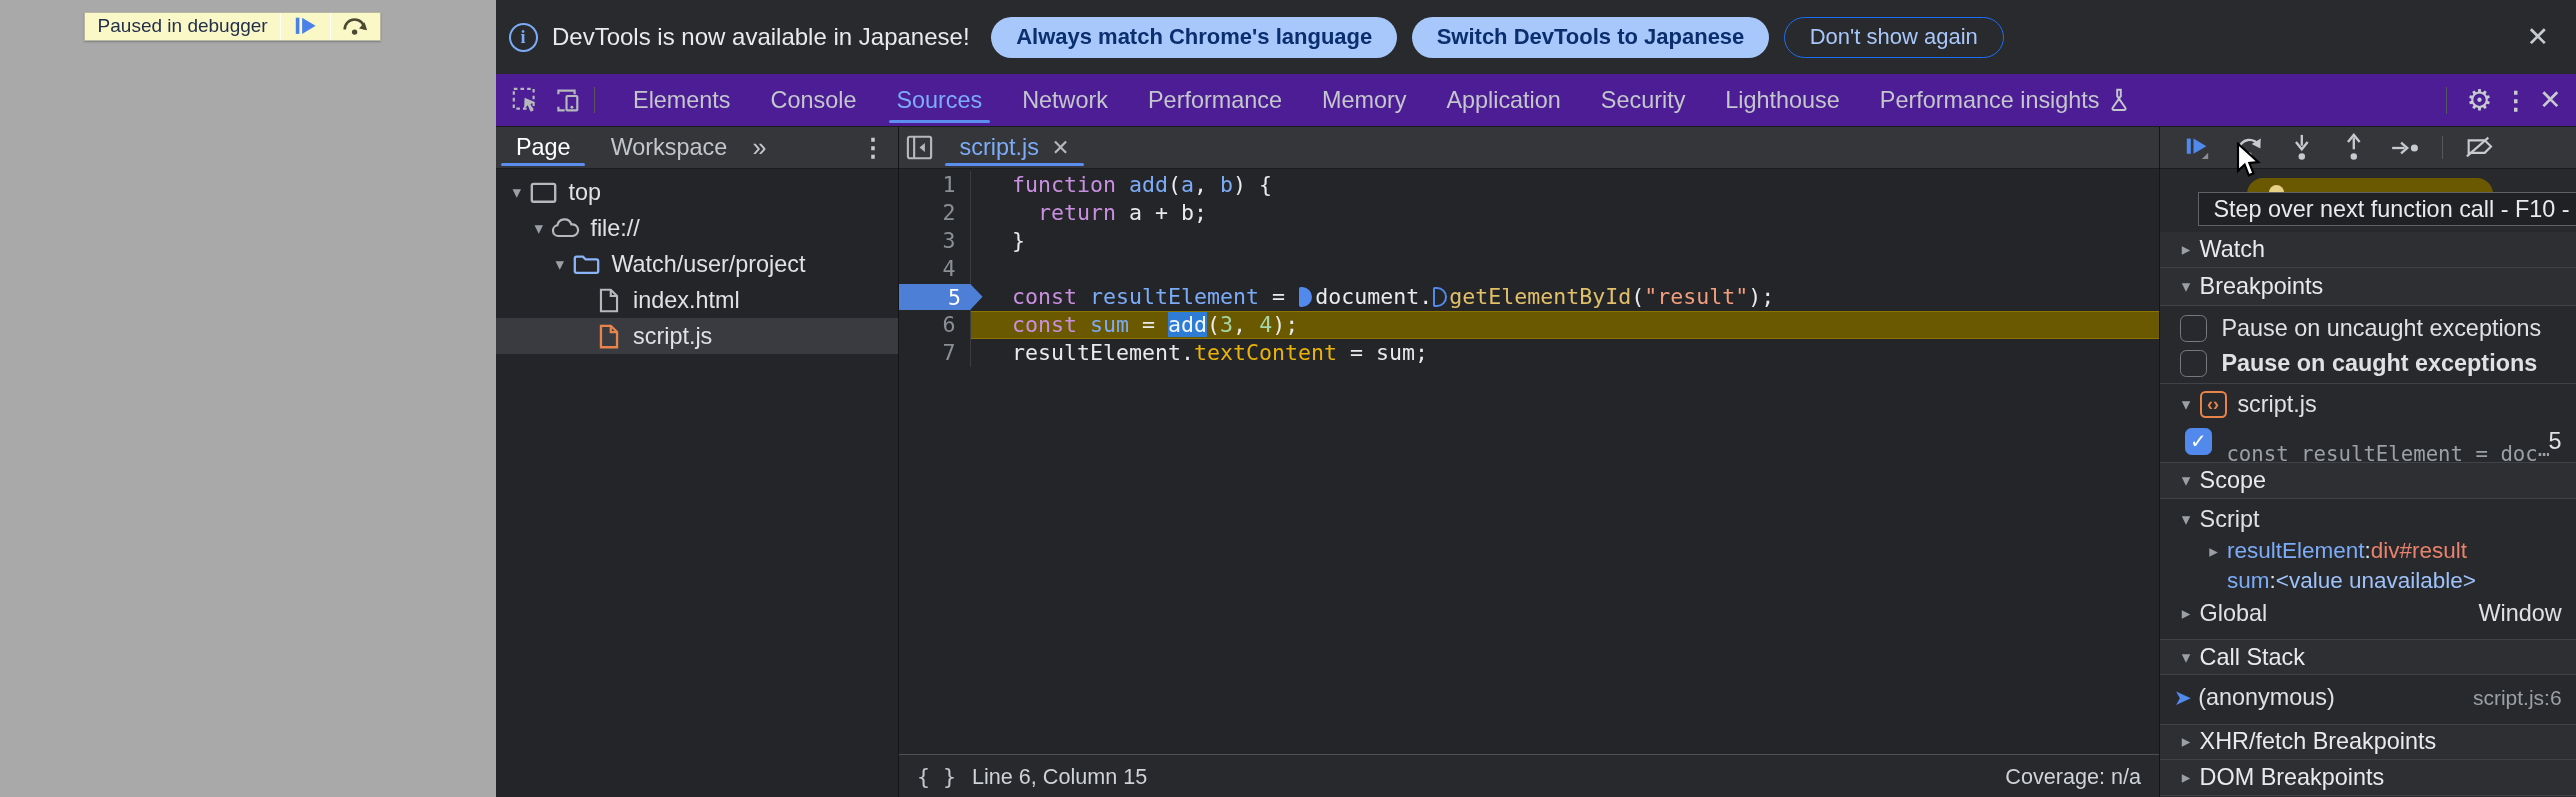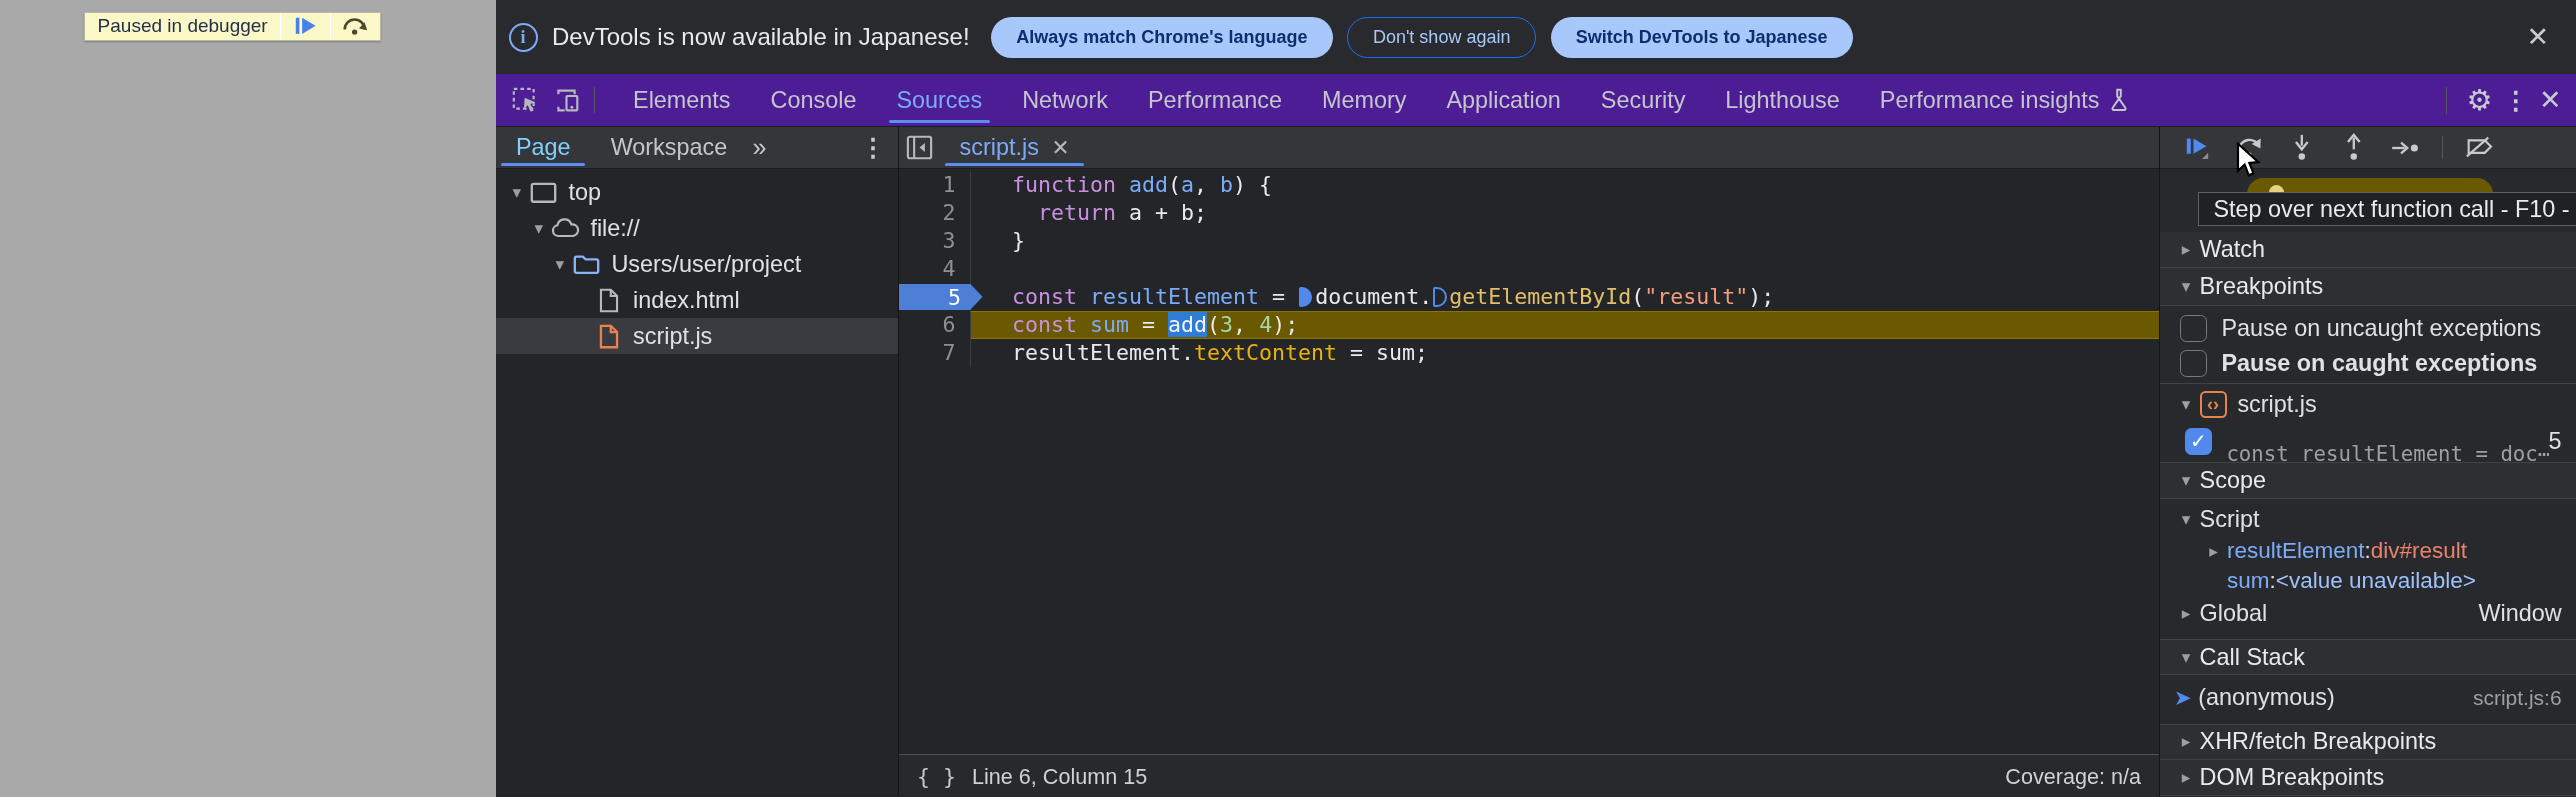--- a/index.html
+++ b/index.html
@@ -18,21 +18,21 @@
   
   .devtools { position:relative; width:2080px; height:797px; background:#242528; flex:none;
               color:#dfe1e5; }
 
   
   .notif-bar { display:flex; align-items:center; height:74px; background:#292a2d; padding:0 23.4px 0 12.6px; gap:14.4px; }
   .info-icon { width:29px; height:29px; border:2.2px solid #7cacf8; border-radius:50%; color:#7cacf8;
                display:flex; align-items:center; justify-content:center; font-size:18px; font-weight:bold;
                font-family:"Liberation Serif", serif; flex:none; }
   .notif-msg { font-size:24px; color:#e8eaed; margin-right:7.2px; white-space:nowrap; }
-  .pill { height:41px; border-radius:20.7px; padding:0 25px; font-size:18px; font-weight:bold;
+  .pill { height:41px; border-radius:20.7px; padding:0 25px; font-size:22px; font-weight:bold;
           background:#a8c7fa; color:#0a2e6e; border:none; white-space:nowrap; cursor:pointer; }
   .pill.outline { background:transparent; color:#a8c7fa; border:1.8px solid #1b6ef3; font-weight:normal; }
   .notif-spacer { flex:1; }
   .x-btn { background:none; border:none; color:#c7cacf; font-size:27px; line-height:1; cursor:pointer; padding:3.6px; }
 
   
   .main-toolbar { display:flex; align-items:stretch; height:53px; background:#4c1d95;
                   border-bottom:0.9px solid #1b1c1f; padding-left:9px; }
   .tool-ic { display:flex; align-items:center; justify-content:center; width:41px; background:none; border:none;
              color:#b5b8bd; cursor:pointer; }
@@ -47,21 +47,21 @@
   .gear { font-size:29px; } .kebab { font-size:25px; font-weight:bold; letter-spacing:0; }
 
   
   .content { display:flex; height:671px; }
 
   
   .navigator { width:403px; flex:none; background:#242528; border-right:0.9px solid #141518; display:flex; flex-direction:column; }
   .pane-head { display:flex; align-items:center; height:42px; background:#35363a; border-bottom:0.9px solid #1b1c1f;
                padding:0 9px 0 0; flex:none; }
   .nav-tab { position:relative; height:100%; display:flex; align-items:center; padding:0 20px; font-size:23.4px; color:#c3c6cb; cursor:pointer; }
-  .nav-tab.active { color:#7dd3fc; }
+  .nav-tab.active { color:#ffffff; }
   .nav-tab.active::after { content:""; position:absolute; left:5.4px; right:5.4px; bottom:1.8px; height:3.6px; background:#5c8ef0; border-radius:1.8px; }
   .chev2 { font-size:25px; color:#c3c6cb; padding:0 5.4px; cursor:pointer; }
   .tree { padding-top:5.4px; }
   .trow { display:flex; align-items:center; height:36px; font-size:23.4px; color:#dfe1e5; cursor:pointer; white-space:nowrap; }
   .trow.selected { background:#393b40; }
   .tri { width:23.4px; text-align:center; color:#9aa0a6; font-size:17px; flex:none; }
   .ticon { width:31px; display:flex; justify-content:center; margin-right:9px; flex:none; }
 
   
   .editor { flex:1; display:flex; flex-direction:column; background:#242528; border-right:0.9px solid #141518; position:relative; }
@@ -149,22 +149,22 @@
       </button>
     </div>
   </div>
 
   <div class="devtools">
 
     <div class="notif-bar">
       <span class="info-icon">i</span>
       <span class="notif-msg">DevTools is now available in Japanese!</span>
       <button class="pill">Always match Chrome's language</button>
+      <button class="pill">Switch DevTools to Japanese</button>
       <button class="pill outline">Don't show again</button>
-      <button class="pill">Switch DevTools to Japanese</button>
       <span class="notif-spacer"></span>
       <button class="x-btn">✕</button>
     </div>
 
     <div class="main-toolbar">
       <button class="tool-ic">
         <svg width="27" height="27" viewBox="0 0 30 30" fill="none" stroke="#b5b8bd" stroke-width="2.4">
           <rect x="2" y="2" width="22" height="22" stroke-dasharray="4 3.4"></rect>
           <path d="M14 12 L26 17 L20.5 19 L24 26 L20.8 27.4 L17.4 20.4 L13.4 24.4 Z" fill="#b5b8bd" stroke="none"></path>
         </svg>
@@ -233,21 +233,21 @@
             </span>
             <span>file://</span>
           </div>
           <div class="trow" style="padding-left:52px;">
             <span class="tri">▾</span>
             <span class="ticon">
               <svg width="27" height="21.6" viewBox="0 0 30 24" fill="none" stroke="#8ab4f8" stroke-width="2.6">
                 <path d="M2 5 a2 2 0 0 1 2-2 H11 l3 3 H26 a2 2 0 0 1 2 2 V19 a2 2 0 0 1 -2 2 H4 a2 2 0 0 1 -2-2 Z"></path>
               </svg>
             </span>
-            <span>Users/user/project</span>
+            <span>Watch/user/project</span>
           </div>
           <div class="trow" style="padding-left:97px;">
             <span class="ticon">
               <svg width="20" height="25" viewBox="0 0 22 28" fill="none" stroke="#b5b8bd" stroke-width="2.4">
                 <path d="M2 2 H13 L20 9 V26 H2 Z"></path>
                   <path d="M13 2 V9 H20"></path>
               </svg>
             </span>
             <span>index.html</span>
           </div>

